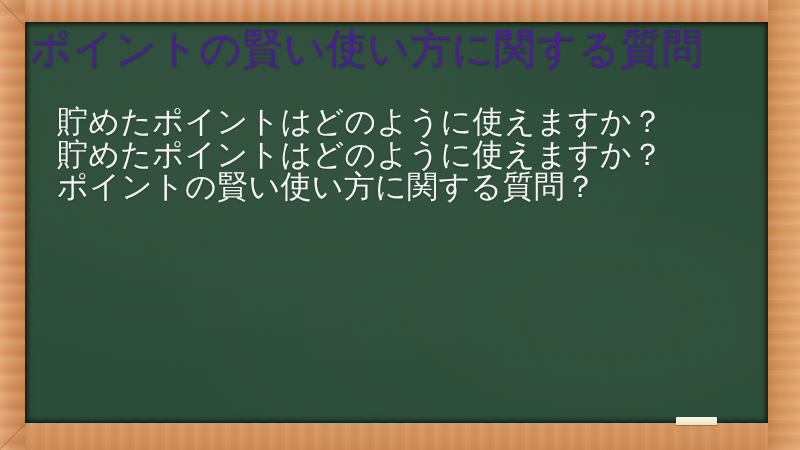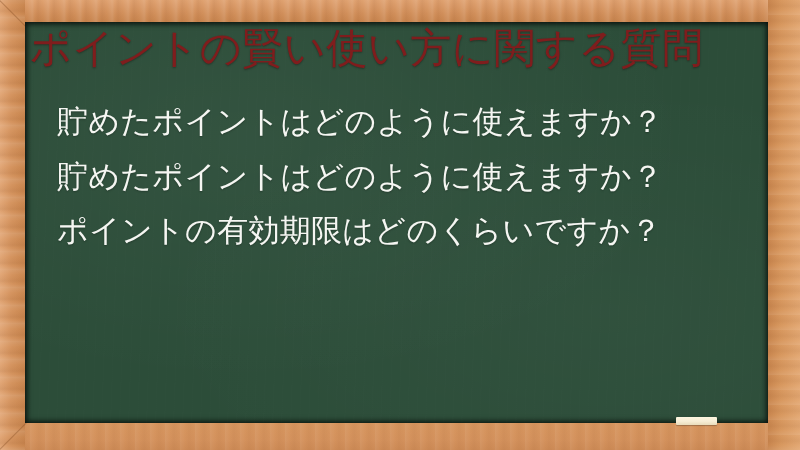--- a/index.html
+++ b/index.html
@@ -116,33 +116,32 @@
     pointer-events: none;
   }
 
   
   .title {
     position: absolute;
     left: 30px;
     top: 26px;
     font-size: 41px;
     line-height: 1.12;
-    color: #7f1d1d;
+    color: #4c1d95;
     letter-spacing: 0.5px;
     white-space: nowrap;
     text-shadow: 0 1px 2px rgba(0,0,0,0.30);
   }
 
   .bullets {
     position: absolute;
     left: 57px;
     top: 106px;
     display: flex;
     flex-direction: column;
-    gap: 22px;
   }
 
   .bullet {
     font-size: 31px;
     line-height: 1.05;
     color: #f5f6f2;
     white-space: nowrap;
     letter-spacing: 0.3px;
     text-shadow: 0 1px 2px rgba(0,0,0,0.26);
   }
@@ -177,18 +176,18 @@
 
   <div class="board">
     <div class="board-texture"></div>
   </div>
 
   <div class="title">ポイントの賢い使い方に関する質問</div>
 
   <div class="bullets">
     <div class="bullet">貯めたポイントはどのように使えますか？</div>
     <div class="bullet">貯めたポイントはどのように使えますか？</div>
-    <div class="bullet">ポイントの有効期限はどのくらいですか？</div>
+    <div class="bullet">ポイントの賢い使い方に関する質問？</div>
   </div>
 
   <div class="chalk"></div>
 
 </div>
 
 </body></html>

